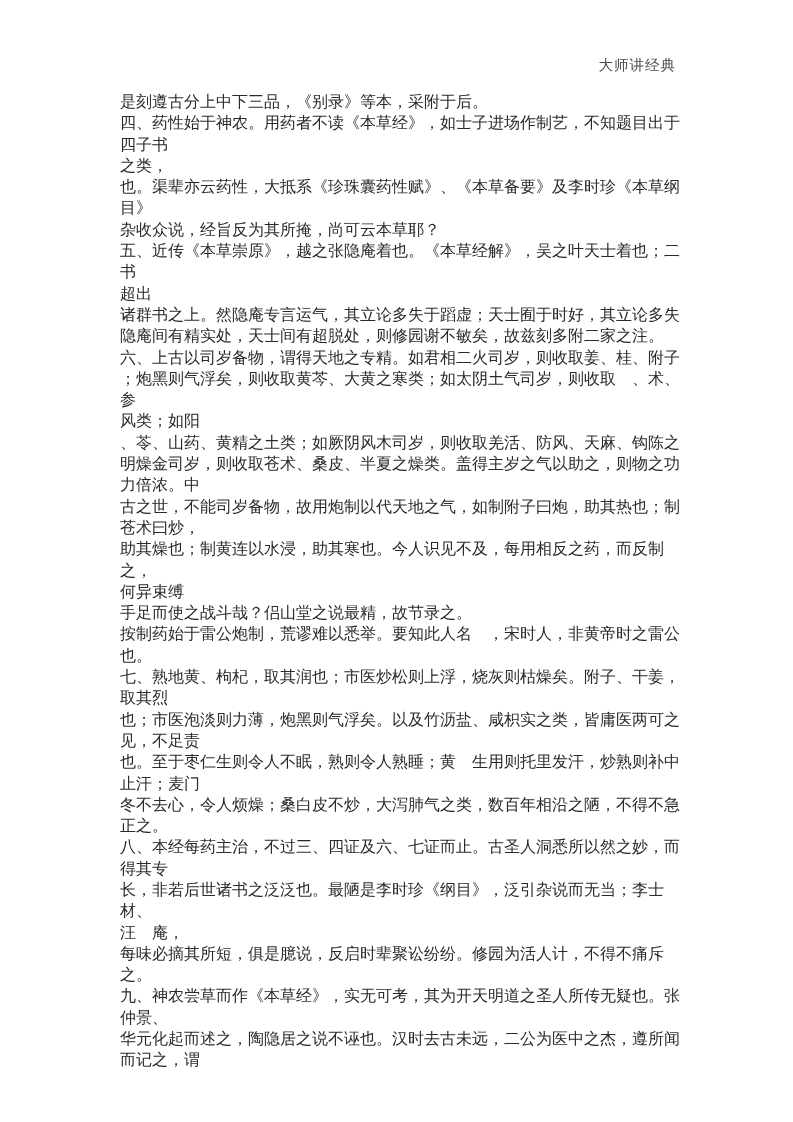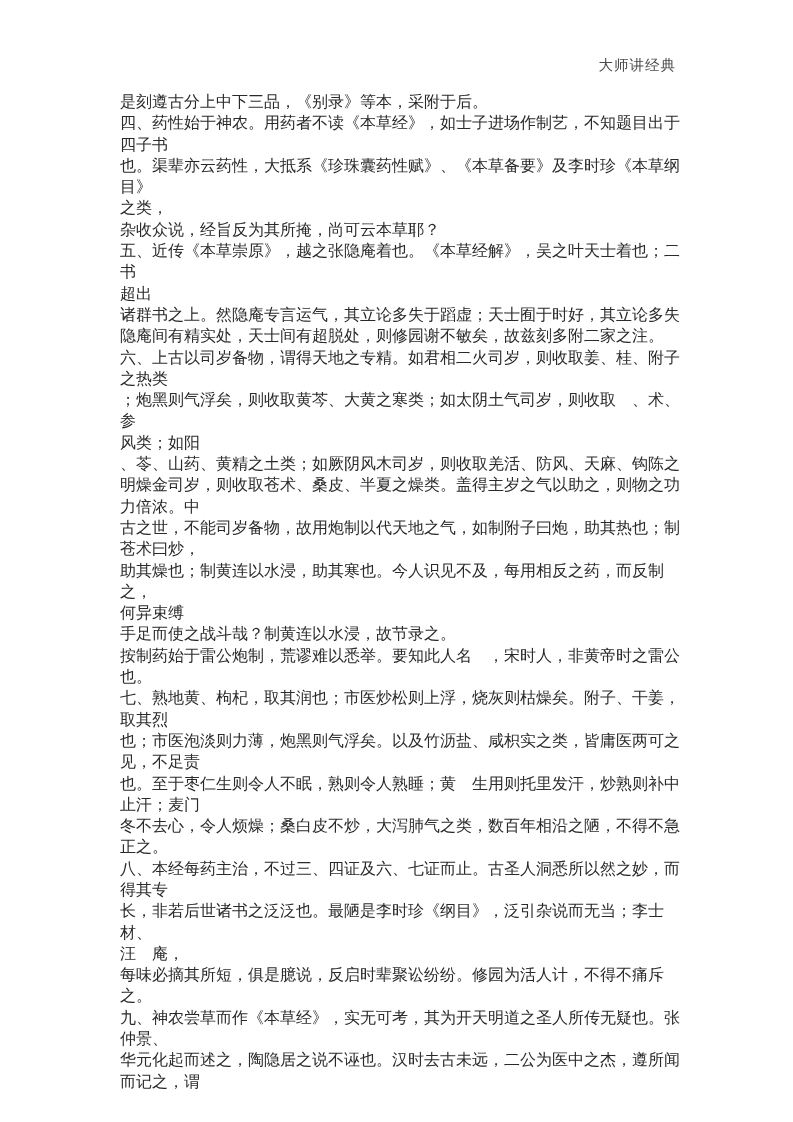--- a/index.html
+++ b/index.html
@@ -42,40 +42,39 @@
 <body>
 
 <div class="page">
   <div class="doc-header">
     <span>大师讲经典</span>
   </div>
   <div class="doc-body" id="doc-body">
       <div class="text-line">是刻遵古分上中下三品，《别录》等本，采附于后。</div>
       <div class="text-line">四、药性始于神农。用药者不读《本草经》，如士子进场作制艺，不知题目出于</div>
       <div class="text-line">四子书</div>
+      <div class="text-line">之类，</div>
       <div class="text-line">也。渠辈亦云药性，大抵系《珍珠囊药性赋》、《本草备要》及李时珍《本草纲目》</div>
-      <div class="text-line">之类，</div>
       <div class="text-line">杂收众说，经旨反为其所掩，尚可云本草耶？</div>
       <div class="text-line">五、近传《本草崇原》，越之张隐庵着也。《本草经解》，吴之叶天士着也；二书</div>
       <div class="text-line">超出</div>
       <div class="text-line">诸群书之上。然隐庵专言运气，其立论多失于蹈虚；天士囿于时好，其立论多失</div>
       <div class="text-line">隐庵间有精实处，天士间有超脱处，则修园谢不敏矣，故兹刻多附二家之注。</div>
       <div class="text-line">六、上古以司岁备物，谓得天地之专精。如君相二火司岁，则收取姜、桂、附子</div>
-      <div class="text-line">之热类</div>
       <div class="text-line">；炮黑则气浮矣，则收取黄芩、大黄之寒类；如太阴土气司岁，则收取　、术、</div>
       <div class="text-line">参</div>
       <div class="text-line">风类；如阳</div>
       <div class="text-line">、苓、山药、黄精之土类；如厥阴风木司岁，则收取羌活、防风、天麻、钩陈之</div>
       <div class="text-line">明燥金司岁，则收取苍术、桑皮、半夏之燥类。盖得主岁之气以助之，则物之功</div>
       <div class="text-line">力倍浓。中</div>
       <div class="text-line">古之世，不能司岁备物，故用炮制以代天地之气，如制附子曰炮，助其热也；制</div>
       <div class="text-line">苍术曰炒，</div>
       <div class="text-line">助其燥也；制黄连以水浸，助其寒也。今人识见不及，每用相反之药，而反制之，</div>
       <div class="text-line">何异束缚</div>
-      <div class="text-line">手足而使之战斗哉？制黄连以水浸，故节录之。</div>
+      <div class="text-line">手足而使之战斗哉？侣山堂之说最精，故节录之。</div>
       <div class="text-line">按制药始于雷公炮制，荒谬难以悉举。要知此人名　，宋时人，非黄帝时之雷公</div>
       <div class="text-line">也。</div>
       <div class="text-line">七、熟地黄、枸杞，取其润也；市医炒松则上浮，烧灰则枯燥矣。附子、干姜，</div>
       <div class="text-line">取其烈</div>
       <div class="text-line">也；市医泡淡则力薄，炮黑则气浮矣。以及竹沥盐、咸枳实之类，皆庸医两可之</div>
       <div class="text-line">见，不足责</div>
       <div class="text-line">也。至于枣仁生则令人不眠，熟则令人熟睡；黄　生用则托里发汗，炒熟则补中</div>
       <div class="text-line">止汗；麦门</div>
       <div class="text-line">冬不去心，令人烦燥；桑白皮不炒，大泻肺气之类，数百年相沿之陋，不得不急</div>
       <div class="text-line">正之。</div>

